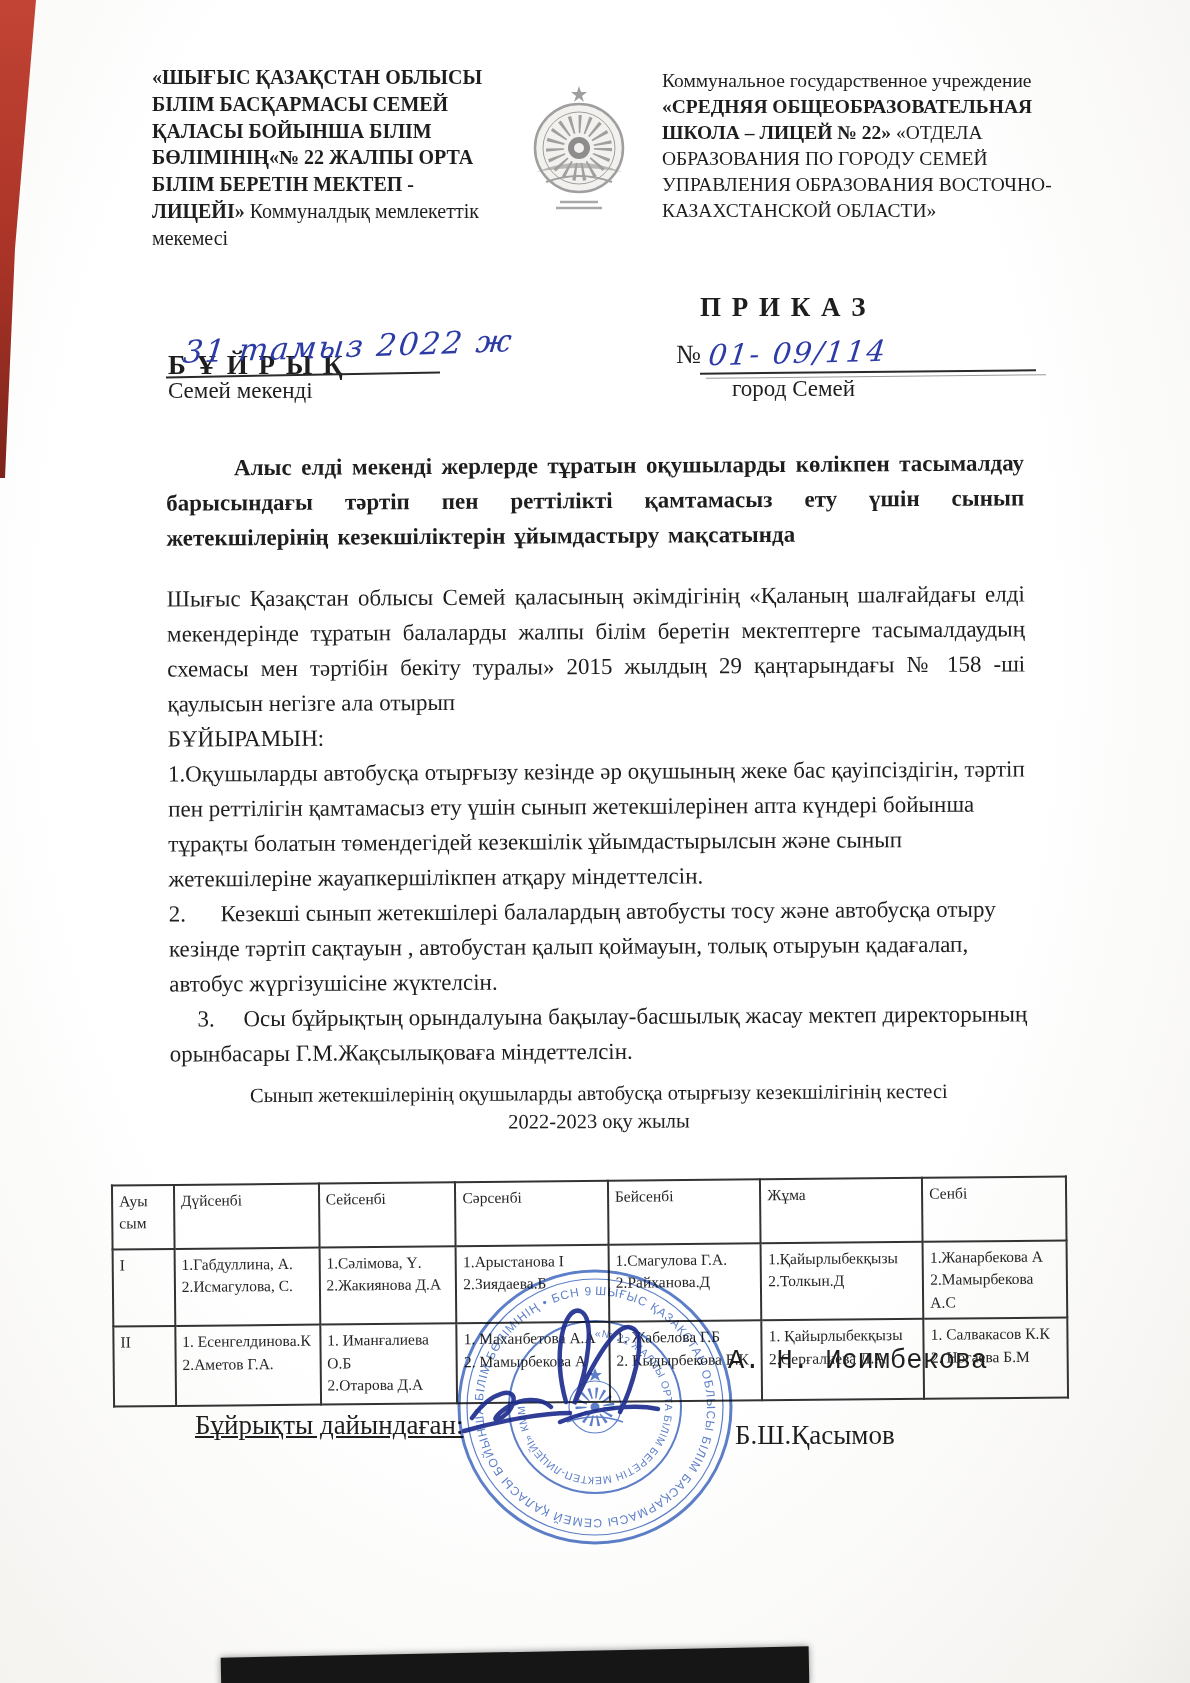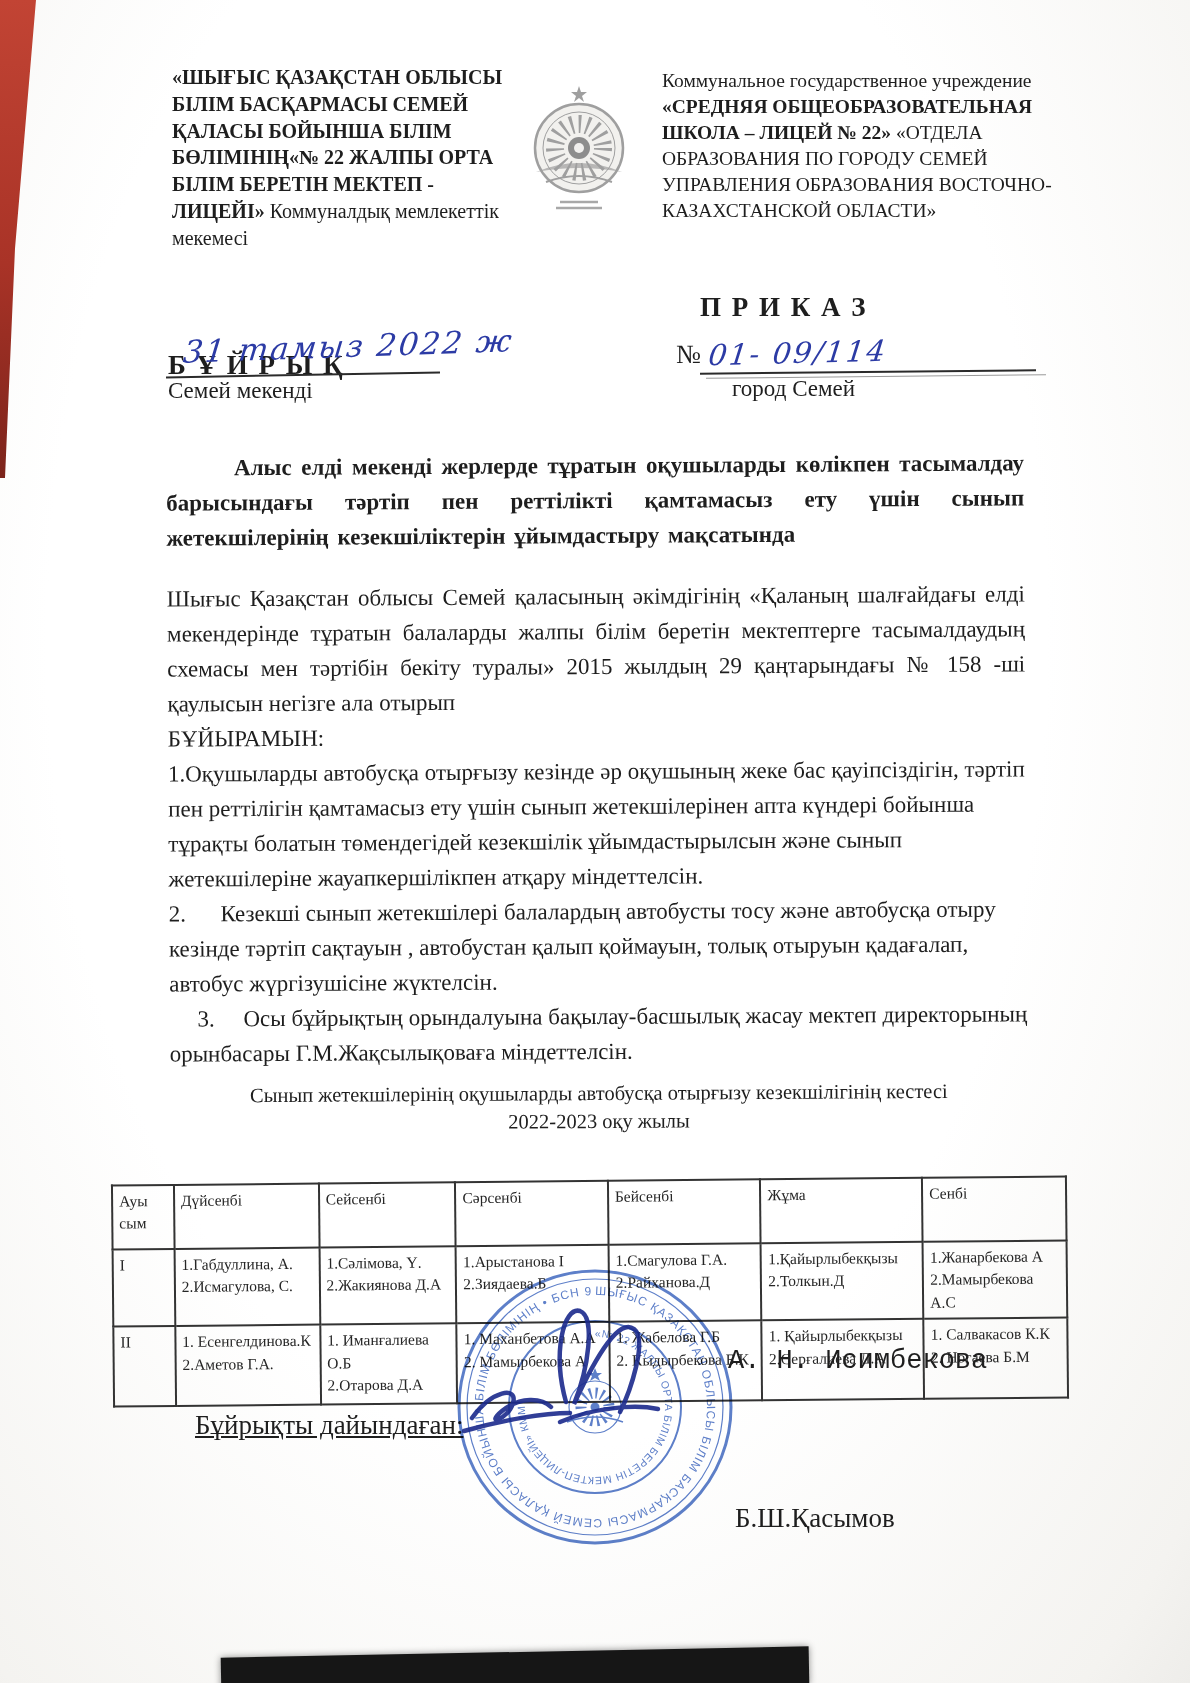--- a/index.html
+++ b/index.html
@@ -9,21 +9,21 @@
     font-family:"Liberation Serif","DejaVu Serif",serif;color:#1e1e1e;
   }
   .abs{position:absolute;}
   
   .edge-red{left:0;top:0;width:40px;height:478px;
     background:linear-gradient(180deg,#c24434 0%,#a93327 55%,#7c241b 100%);
     clip-path:polygon(0 0,36px 0,15px 52%,5px 100%,0 100%);}
   .edge-dark{left:221px;top:1652px;width:588px;height:38px;background:#161616;
     transform:rotate(-1.1deg);box-shadow:0 0 7px rgba(0,0,0,.45);}
   
-  .hdr-left{left:172px;top:64px;width:338px;font-size:20px;line-height:1.34;}
+  .hdr-left{left:152px;top:64px;width:338px;font-size:20px;line-height:1.34;}
   .hdr-left .b{font-weight:700;}
   .hdr-right{left:662px;top:68px;width:408px;font-size:19.5px;line-height:1.33;}
   .hdr-right .b{font-weight:700;}
   .emblem{left:516px;top:80px;}
   
   .t-order{font-size:27px;font-weight:700;letter-spacing:2px;}
   .kk-title{left:168px;top:316px;margin-top:34px;}
   .ru-title{left:700px;top:292px;}
   .hand{font-family:"DejaVu Serif",serif;font-style:italic;color:#2c3ba5;}
   .kk-date{left:184px;top:328px;font-size:31px;letter-spacing:2px;transform:skewX(-8deg) rotate(-2deg);}
@@ -47,21 +47,21 @@
     font-size:15.5px;line-height:1.45;transform:rotate(-0.55deg);color:#262626;}
   .duty-table th,.duty-table td{border:2px solid #333;vertical-align:top;text-align:left;
     padding:4px 6px;font-weight:400;}
   .duty-table th{height:54px;}
   .row-1 td{height:62px;}
   .row-2 td{height:70px;}
   
   .sig-label1{left:195px;top:1336px;font-size:27px;}
   .sig-name1{left:728px;top:1346px;font-size:27px;font-family:Liberation Mono, monospace;}
   .sig-label2{left:195px;top:1410px;font-size:27px;text-decoration:underline;}
-  .sig-name2{left:735px;top:1503px;font-size:27px;}
+  .sig-name2{left:735px;top:1420px;font-size:27px;}
   .stamp{left:455px;top:1262px;mix-blend-mode:multiply;}
   .ink{left:0;top:0;pointer-events:none;}
 </style>
 </head>
 <body>
 
 <div class="scan">
 
   <div class="abs edge-red"></div>
   <div class="abs edge-dark"></div>

